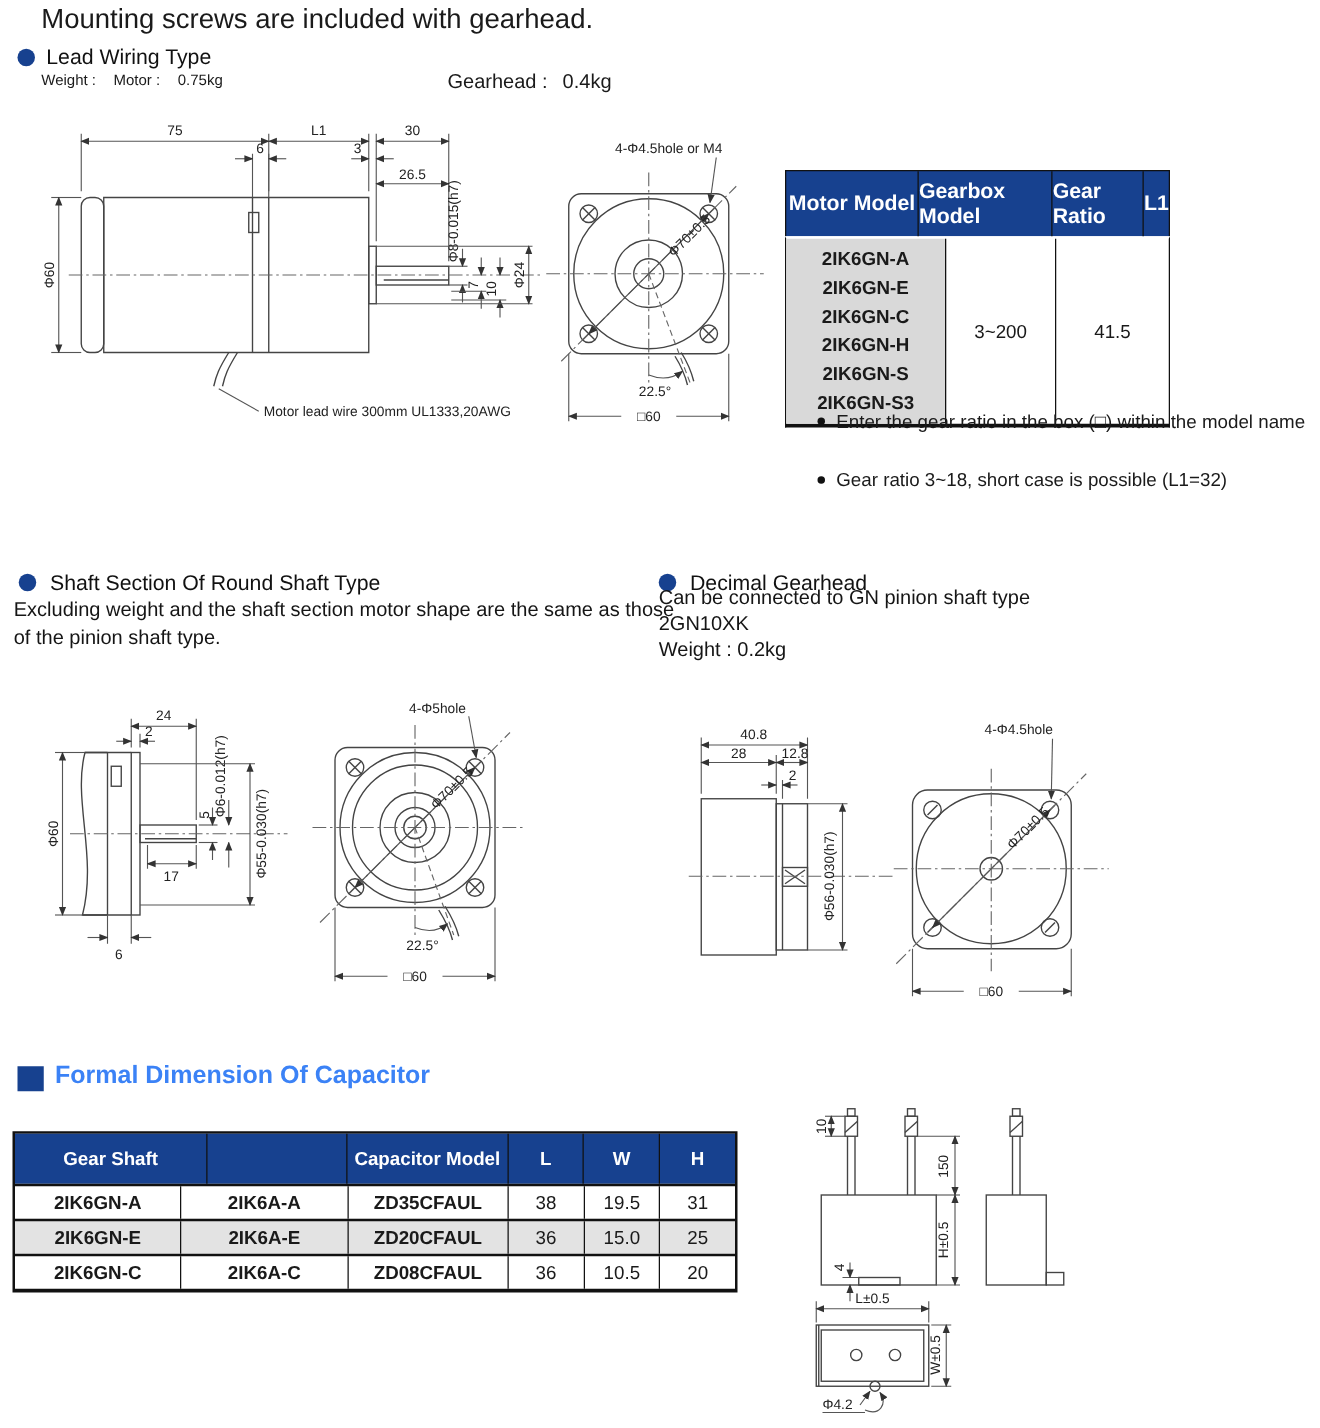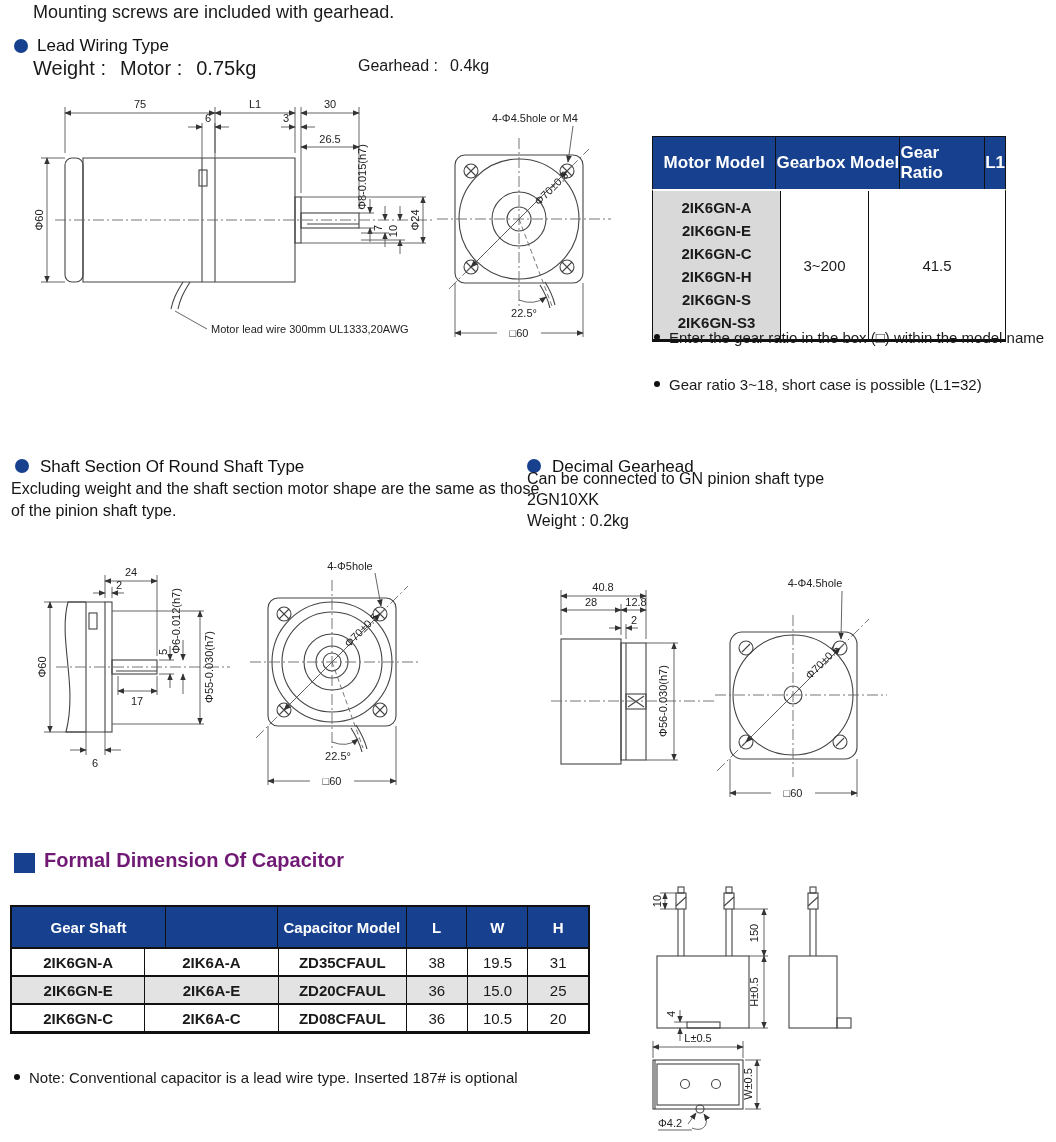--- a/index.html
+++ b/index.html
@@ -1,49 +1,49 @@
 <!DOCTYPE html>
 <html><head>
 <meta charset="utf-8">
 <style>
   html,body{margin:0;padding:0;background:#fff;}
   .page{position:relative;width:1056px;height:1142px;background:#fff;overflow:hidden;
         font-family:"Liberation Sans",sans-serif;color:#1a1a1a;}
   .abs{position:absolute;}
-  .top-note{left:33px;top:2px;font-size:18px;}
+  .top-note{left:33px;top:2px;font-size:22px;}
   .dot-lg{width:14px;height:14px;border-radius:50%;background:#17418f;display:inline-block;}
   .dot-sm{width:6px;height:6px;border-radius:50%;background:#111;display:inline-block;}
   .sec-title{font-size:17px;color:#111;}
-  .weight-row{left:33px;top:57px;font-size:20px;}
+  .weight-row{left:33px;top:57px;font-size:12px;}
   .weight-row span{margin-right:14px;}
   .desc{font-size:16px;line-height:22px;color:#151515;}
   svg{position:absolute;overflow:visible;}
   svg text{font-family:"Liberation Sans",sans-serif;font-size:11px;fill:#222;}
   svg .ln{stroke:#444;stroke-width:1.1;fill:none;}
   svg .dim{stroke:#555;stroke-width:0.9;fill:none;}
   svg .cl{stroke:#666;stroke-width:0.9;fill:none;stroke-dasharray:11 3 2 3;}
   svg .dash{stroke:#666;stroke-width:0.9;fill:none;stroke-dasharray:5 3;}
 
   
-  .gear-table{left:652px;top:136px;width:354px;}
+  .gear-table{left:628px;top:136px;width:308px;}
   .gt-header{display:flex;height:52px;background:#17418f;border:1px solid #111;border-bottom:none;}
   .gt-header div{display:flex;align-items:center;justify-content:center;color:#fff;
                  font-weight:bold;font-size:17px;border-right:1px solid #111;}
   .gt-header div:last-child{border-right:none;}
   .gt-body{display:flex;border:1px solid #111;border-top:2px solid #fff;border-bottom:3px solid #111;}
   .gt-body .col{border-right:1px solid #111;display:flex;align-items:center;justify-content:center;font-size:15px;}
   .gt-body .col:last-child{border-right:none;}
   .gt-models{width:127px;background:#d9d9d9;padding:5px 0;flex-direction:column;}
   .gt-models div{height:23px;line-height:23px;font-weight:bold;font-size:15px;text-align:center;}
   .note-row{display:flex;align-items:flex-start;font-size:15px;gap:9px;}
   .note-row .dot-sm{margin-top:5px;flex:0 0 auto;}
 
   
   .cap-square{left:14px;top:853px;width:21px;height:20px;background:#17418f;}
-  .cap-title{left:44px;top:849px;font-size:20px;font-weight:bold;color:#701a75;}
+  .cap-title{left:44px;top:849px;font-size:20px;font-weight:bold;color:#3b82f6;}
 
   
   .cap-table{left:10px;top:905px;width:576px;border:2px solid #111;border-bottom:3px solid #111;font-size:15px;}
   .ct-header{display:flex;background:#17418f;color:#fff;}
   .ct-model-group{width:266px;border-right:1px solid #111;display:flex;flex-direction:column;}
   .ct-model{height:31px;display:flex;align-items:center;justify-content:center;font-weight:bold;border-bottom:1px solid #111;}
   .ct-sub{display:flex;height:40px;}
   .ct-sub div{display:flex;align-items:center;justify-content:center;font-weight:bold;}
   .ct-gs{width:153px;border-right:1px solid #111;}
   .ct-cs{width:133px;}
@@ -425,24 +425,20 @@
     <div class="ct-row">
       <div class="c1">2IK6GN-C</div>
       <div class="c2">2IK6A-C</div>
       <div class="c3">ZD08CFAUL</div>
       <div class="c4">36</div>
       <div class="c5">10.5</div>
       <div class="c6">20</div>
     </div>
   </div>
 
-  <div class="abs note-row" style="left:14px;top:1069px;width:560px;">
-    <span class="dot-sm"></span>
-    <span>Note: Conventional capacitor is a lead wire type. Inserted 187# is optional</span>
-  </div>
 
   <svg style="left:630px;top:885px;" width="400" height="255" viewBox="0 0 400 255">
     <defs>
       <marker id="a7" viewBox="0 0 10 10" refX="9" refY="5" markerWidth="8" markerHeight="8" orient="auto-start-reverse">
         <path d="M0,1 L10,5 L0,9 z" fill="#333"></path>
       </marker>
     </defs>
 
     <g class="ln">
       <rect x="48" y="2" width="6" height="6"></rect>

